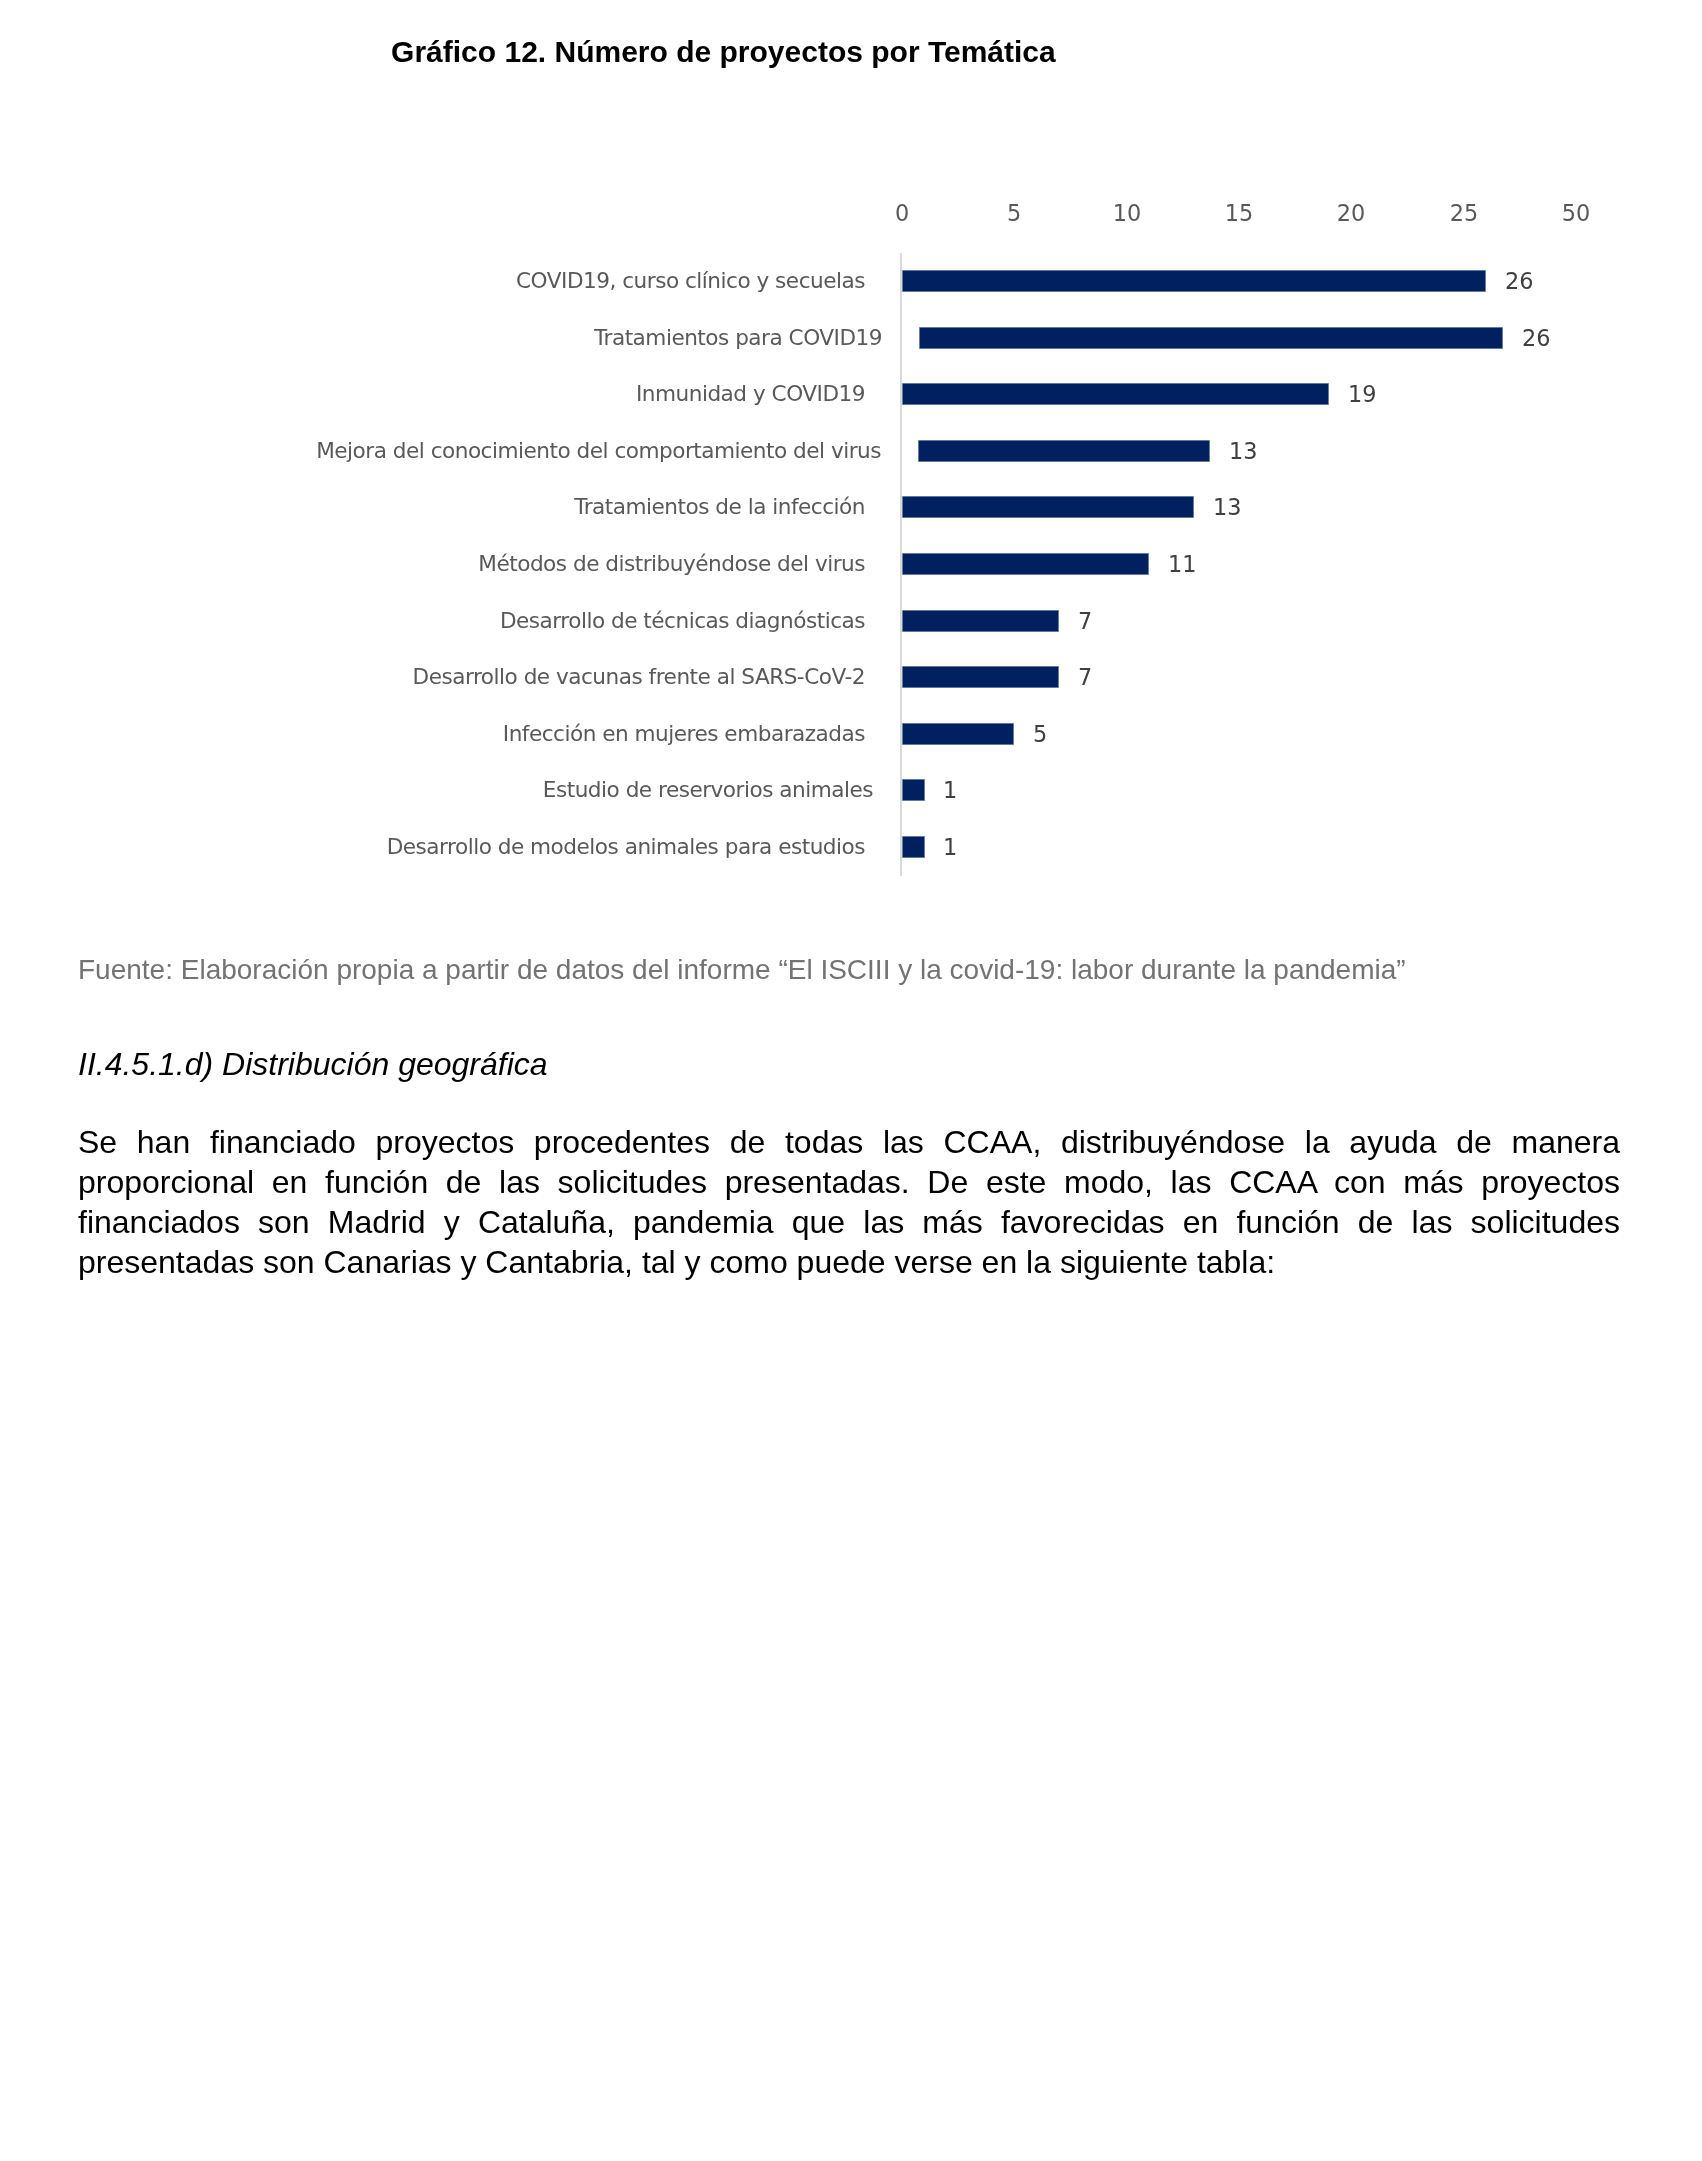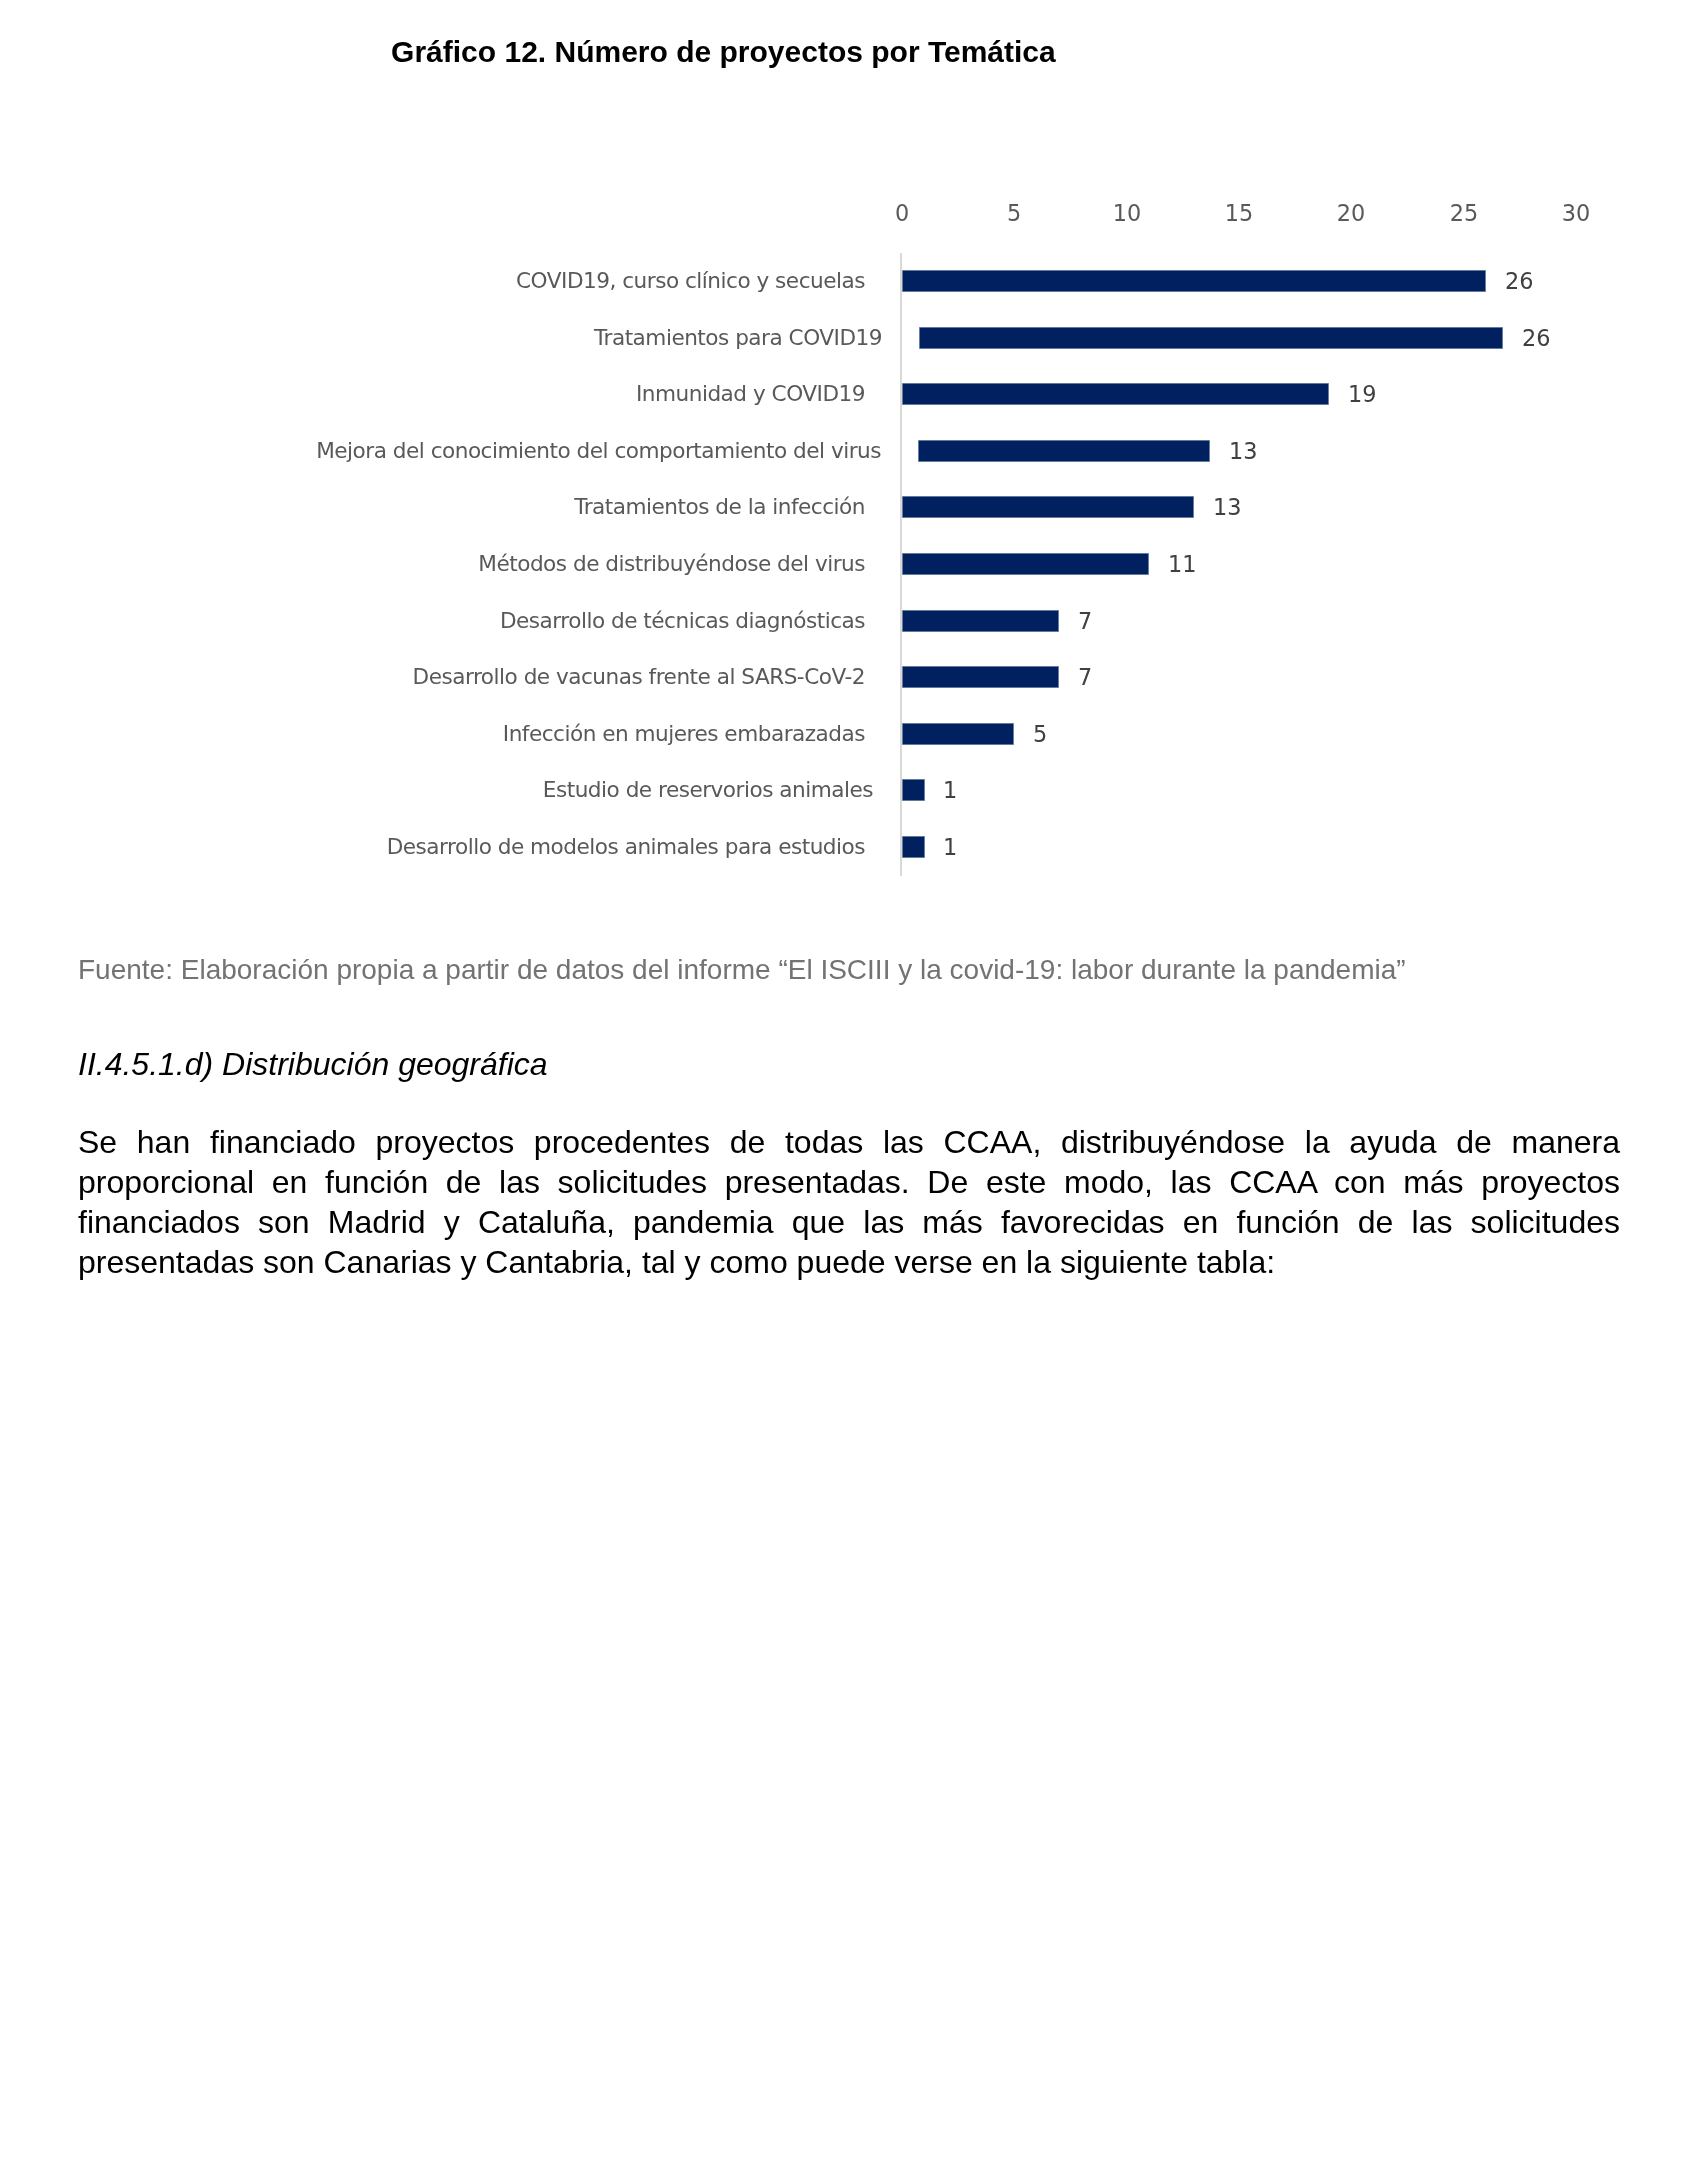--- a/index.html
+++ b/index.html
@@ -51,21 +51,21 @@
 <div class="title"><span>Gráfico 12. Número de proyectos por Temática</span></div>
 
 <div class="chart">
   <div id="ticks">
       <div class="tick" style="left: 902px;">0</div>
       <div class="tick" style="left: 1014px;">5</div>
       <div class="tick" style="left: 1127px;">10</div>
       <div class="tick" style="left: 1239px;">15</div>
       <div class="tick" style="left: 1351px;">20</div>
       <div class="tick" style="left: 1464px;">25</div>
-      <div class="tick" style="left: 1576px;">30</div>
+      <div class="tick" style="left: 1576px;">50</div>
     </div>
   <div class="axis-line"></div>
   <div id="rows">
       <div class="row" style="top: 270px;">
         <div class="cat-label">COVID19, curso clínico y secuelas</div>
         <div class="bar" style="width: 584px; background: rgb(0, 32, 96);"></div>
         <div class="val" style="left: 1505px;">26</div>
       </div>
       <div class="row" style="top: 327px; margin-left: 17px;">
         <div class="cat-label">Tratamientos para COVID19</div>

